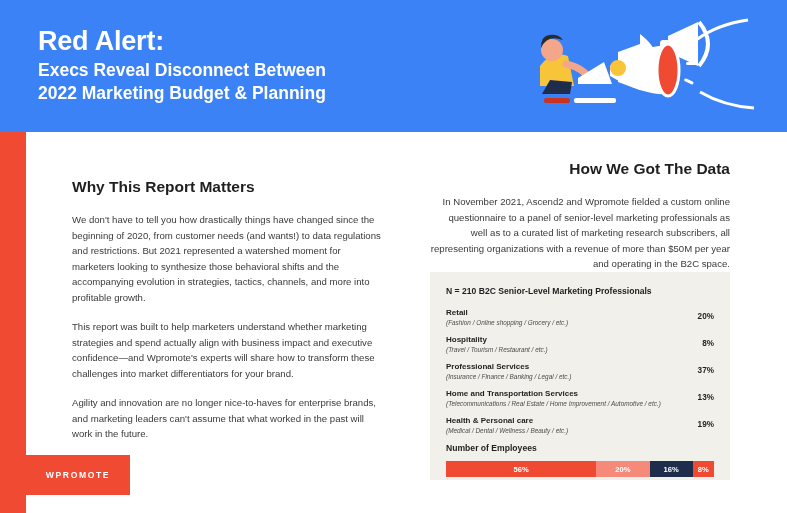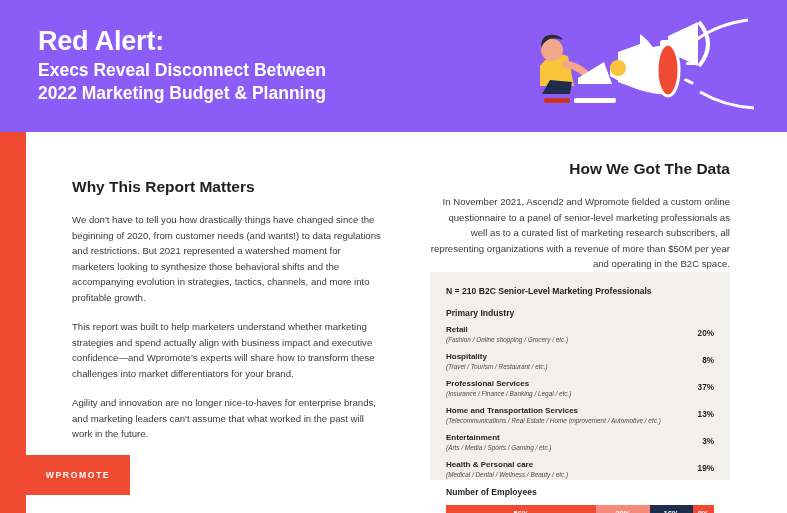--- a/index.html
+++ b/index.html
@@ -15,21 +15,21 @@
     overflow: hidden;
     position: relative;
   }
 
   
   .header {
     position: absolute;
     left: 0; top: 0;
     width: 787px;
     height: 132px;
-    background: #8b5cf6;
+    background: #3b82f6;
     overflow: hidden;
   }
   .header-title {
     position: absolute;
     left: 38px;
     top: 26px;
     color: #ffffff;
     font-size: 27px;
     font-weight: bold;
     letter-spacing: -0.2px;
@@ -264,21 +264,20 @@
 </div>
 
 <div class="col-right">
   <h2 class="section-title">How We Got The Data</h2>
   <p class="body-text">In November 2021, Ascend2 and Wpromote fielded a custom online questionnaire to a panel of senior-level marketing professionals as well as to a curated list of marketing research subscribers, all representing organizations with a revenue of more than $50M per year and operating in the B2C space.</p>
 </div>
 
 <div class="data-box">
   <div class="data-box-inner">
     <div class="data-title">N = 210 B2C Senior-Level Marketing Professionals</div>
-    <div class="ind-heading">Primary Industry</div>
 
     <div class="ind-row">
       <div class="ind-name">Retail</div>
       <div class="ind-desc">(Fashion / Online shopping / Grocery / etc.)</div>
       <div class="ind-val">20%</div>
     </div>
 
     <div class="ind-row">
       <div class="ind-name">Hospitality</div>
       <div class="ind-desc">(Travel / Tourism / Restaurant / etc.)</div>
@@ -290,25 +289,20 @@
       <div class="ind-desc">(Insurance / Finance / Banking / Legal / etc.)</div>
       <div class="ind-val">37%</div>
     </div>
 
     <div class="ind-row">
       <div class="ind-name">Home and Transportation Services</div>
       <div class="ind-desc">(Telecommunications / Real Estate / Home Improvement / Automotive / etc.)</div>
       <div class="ind-val">13%</div>
     </div>
 
-    <div class="ind-row">
-      <div class="ind-name">Entertainment</div>
-      <div class="ind-desc">(Arts / Media / Sports / Gaming / etc.)</div>
-      <div class="ind-val">3%</div>
-    </div>
 
     <div class="ind-row">
       <div class="ind-name">Health &amp; Personal care</div>
       <div class="ind-desc">(Medical / Dental / Wellness / Beauty / etc.)</div>
       <div class="ind-val">19%</div>
     </div>
 
     <div class="emp-heading">Number of Employees</div>
 
     <div class="emp-bar">

